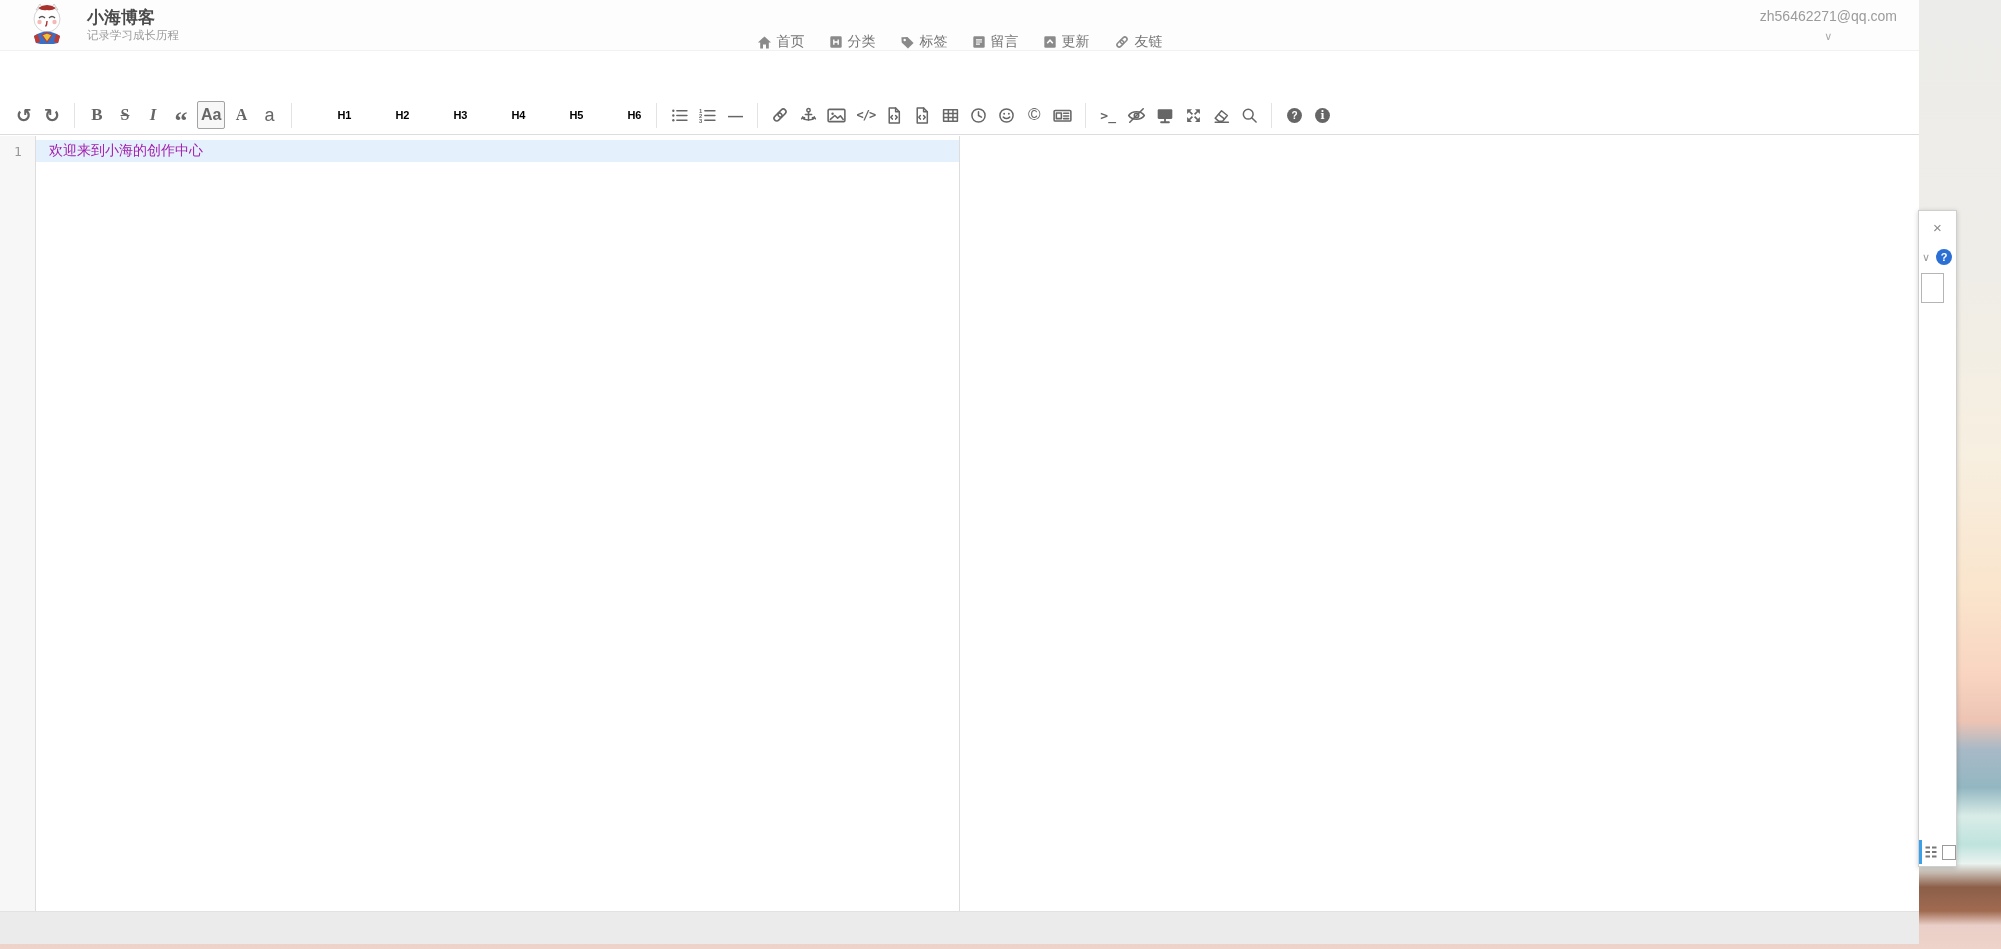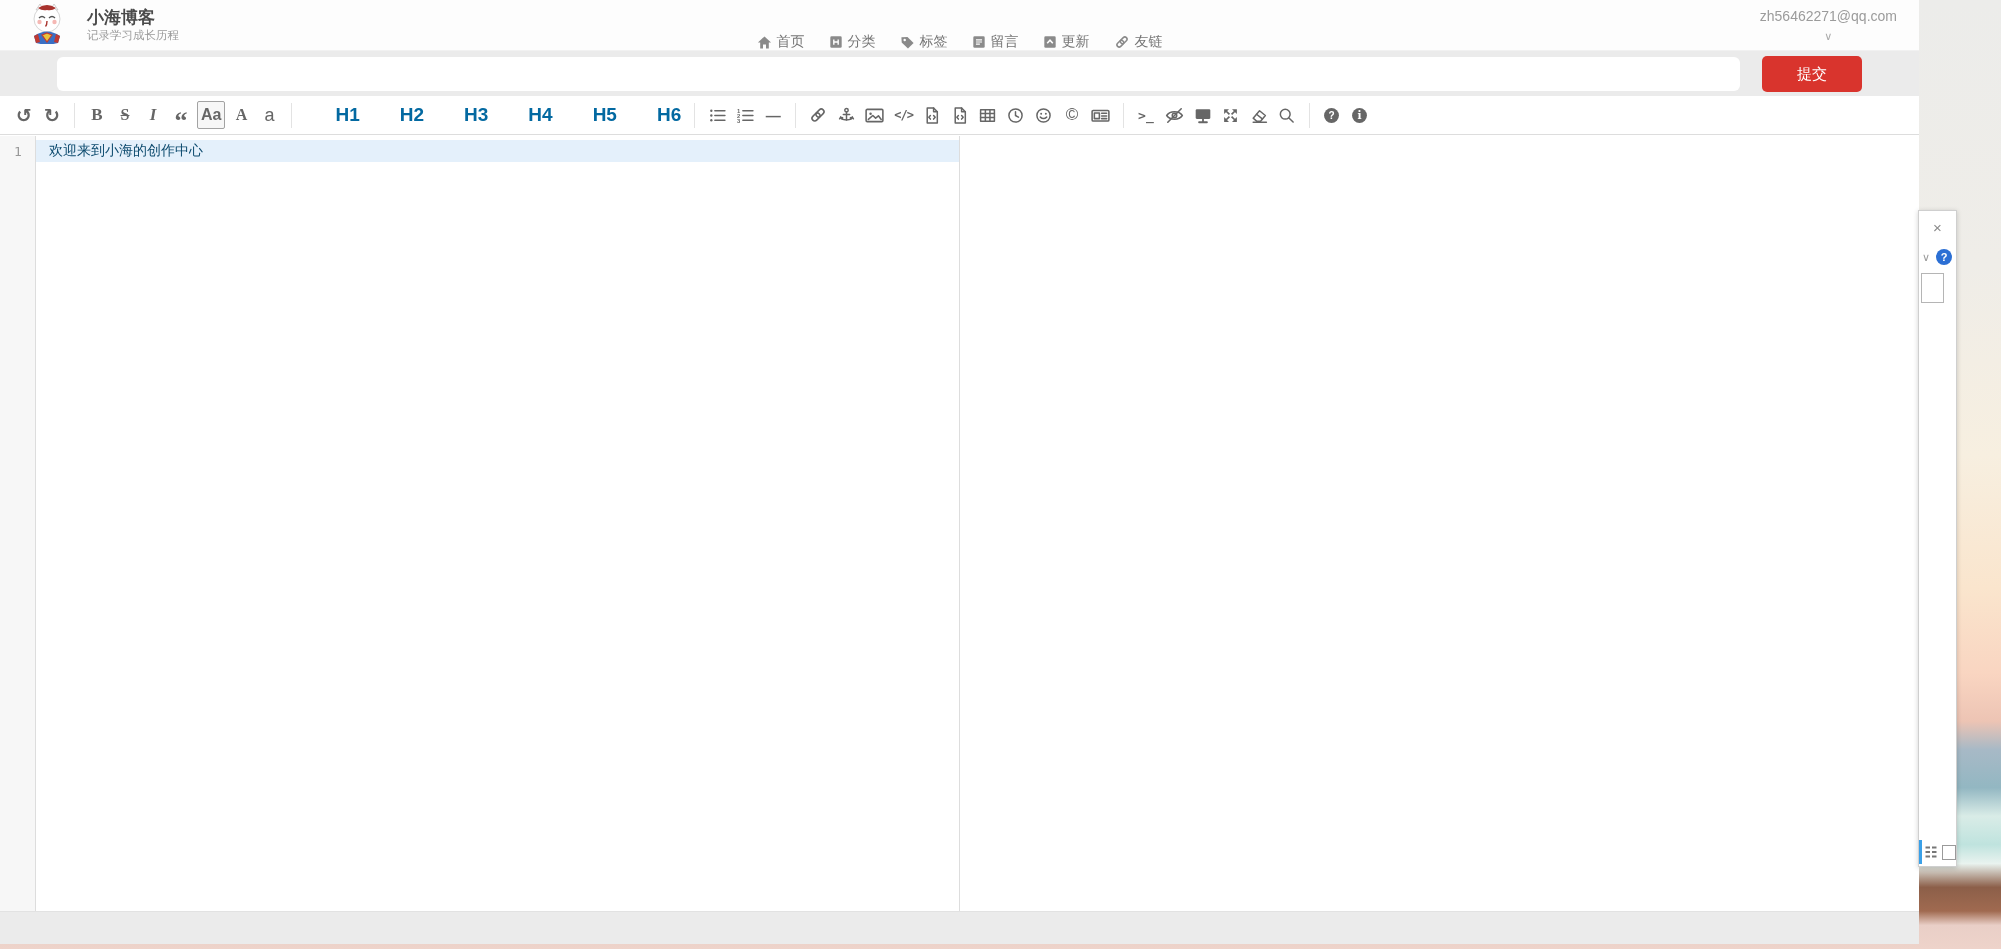--- a/index.html
+++ b/index.html
@@ -46,34 +46,34 @@
     justify-content:center; color:#666; cursor:pointer; border-radius:2px; font-size:15px; }
   .tb-sep { width:1px; height:25px; background:#e3e3e3; margin:0 8px; }
   .tb-undo,.tb-redo { font-size:19px; font-weight:bold; }
   .tb-bold { font-family:"Liberation Serif","DejaVu Serif",serif; font-weight:bold; font-size:17px; }
   .tb-strikethrough { font-family:"Liberation Serif",serif; font-weight:bold; font-size:16px; text-decoration:line-through; }
   .tb-italic { font-family:"Liberation Serif",serif; font-style:italic; font-weight:bold; font-size:17px; }
   .tb-quote { font-family:"Liberation Serif",serif; font-weight:bold; font-size:26px; line-height:10px; padding-top:12px; }
   .tb-case-toggle { font-size:16px; background:#f7f7f7; border:1px solid #a3a3a3;font-weight:bold; }
   .tb-uppercase { font-family:"Liberation Serif",serif; font-weight:bold; font-size:16px; }
   .tb-lowercase { font-size:18px; }
-  .tb-h1,.tb-h2,.tb-h3,.tb-h4,.tb-h5,.tb-h6 { font-weight:bold; font-size:19px; color:#0369a1;margin-left:32px; }
+  .tb-h1,.tb-h2,.tb-h3,.tb-h4,.tb-h5,.tb-h6 { font-weight:bold; font-size:11px; color:#000000;margin-left:32px; }
   .tb-horizontal-rule { font-weight:900; font-size:15px; }
   .tb-code { font-family:"DejaVu Sans Mono",monospace; font-size:12px; font-weight:bold; letter-spacing:-1px; }
   .tb-html-entities { font-size:17px; }
   .tb-goto-line { font-family:"DejaVu Sans Mono",monospace; font-weight:bold; font-size:13px; }
 
   .editor-body { position:absolute; left:0; top:40px; right:0; bottom:0; display:flex; }
   .cm-pane { position:relative; width:960px; border-right:1px solid #ddd; background:#fff;
     font-family:"DejaVu Sans Mono",monospace; }
   .cm-gutter { position:absolute; left:0; top:0; bottom:0; width:36px; background:#f7f7f7; border-right:1px solid #ddd; }
   .cm-line-row { position:absolute; left:0; top:4px; width:100%; height:22px; display:flex; align-items:center; }
   .cm-linenumber { width:36px; text-align:center; font-size:13px; color:#999; flex:none; }
   .cm-active-line { flex:1; height:22px; background:#e4f0fb; display:flex; align-items:center; }
-  .cm-placeholder { margin-left:13px; font-size:14px; color:#0c4a6e;
+  .cm-placeholder { margin-left:13px; font-size:14px; color:#a21caf;
     font-family:Liberation Serif, serif; }
   .preview-pane { flex:1; background:#fff; }
 
   
   .footer { position:absolute; left:0; top:911px; width:1919px; height:33px; background:#ebebeb;
     border-top:1px solid #e2e2e2; }
 
   
   .side-widget { position:absolute; left:1918px; top:210px; width:39px; height:657px; background:#fff;
     border:1px solid #cfcfcf; box-shadow:0 1px 5px rgba(0,0,0,.18);
@@ -181,24 +181,20 @@
             <span>友链</span>
           </div>
         </nav>
 
       <div class="user-menu">
         <span>zh56462271@qq.com</span>
         <span class="user-caret">∨</span>
       </div>
     </div>
 
-    <div class="title-band">
-      <input class="title-input" type="text" placeholder="" style="">
-      <button class="submit-btn" style="background: rgb(217, 52, 45);">提交</button>
-    </div>
 
     <div class="editor">
       <div class="toolbar">
           <div class="tb-btn tb-undo">↺</div>
           <div class="tb-btn tb-redo">↻</div>
           <div class="tb-sep"></div>
           <div class="tb-btn tb-bold">B</div>
           <div class="tb-btn tb-strikethrough">S</div>
           <div class="tb-btn tb-italic">I</div>
           <div class="tb-btn tb-quote">“</div>

